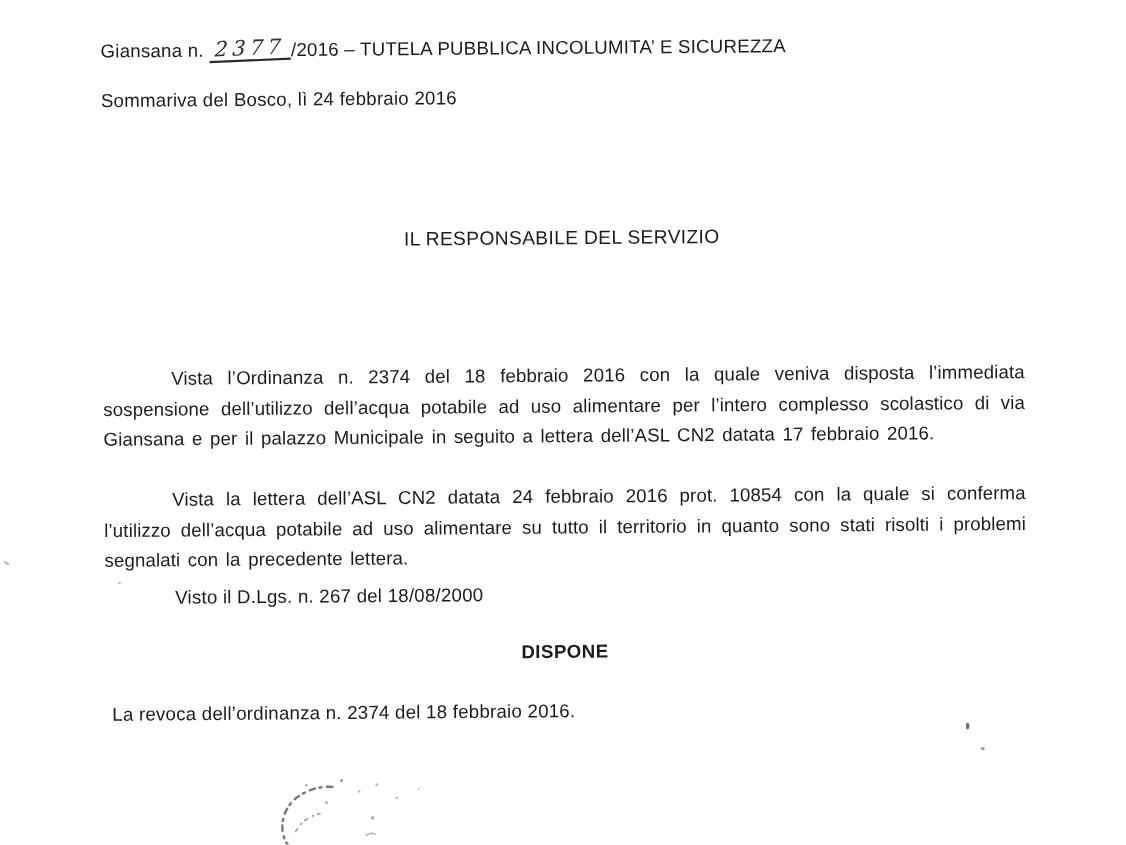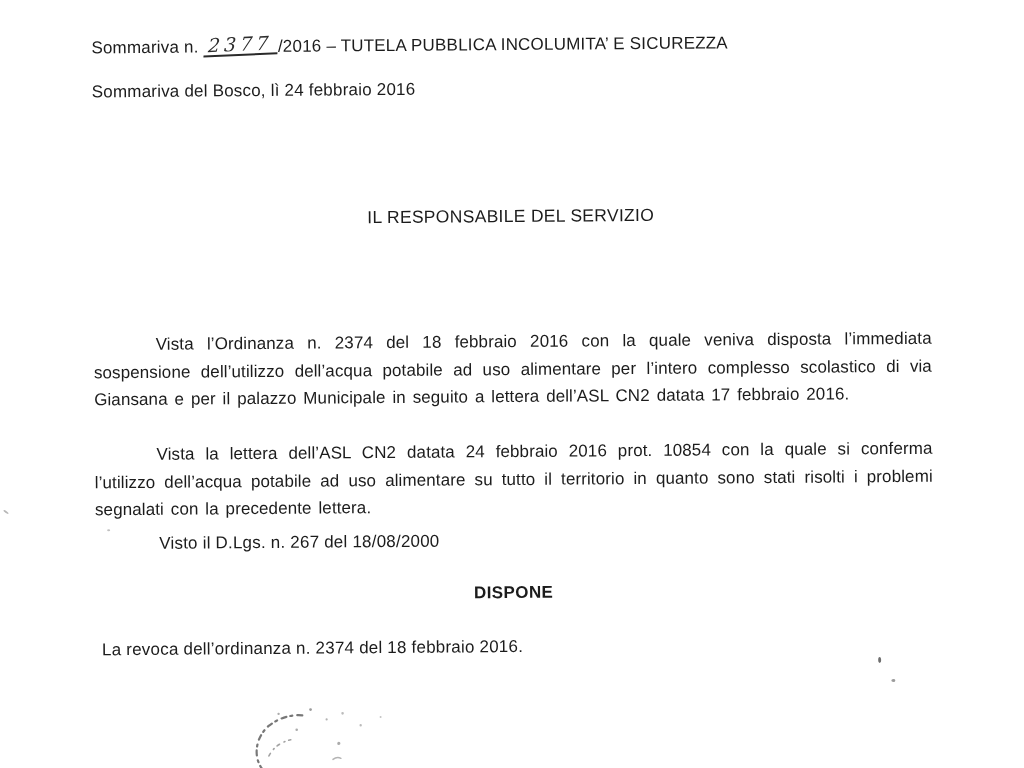--- a/index.html
+++ b/index.html
@@ -115,21 +115,21 @@
   .artifact-c { left: 2px;  top: 507px; width: 6px; height: 2px; opacity: 0.4; transform: rotate(35deg); }
   .artifact-d { left: 106px; top: 526px; width: 3px; height: 2px; opacity: 0.35; }
 </style>
 </head>
 <body>
 
 <div class="page">
   <div class="scan-content">
 
     <div class="header-line">
-      <span>Sommariva n.</span>
+      <span>Giansana n.</span>
       <span class="handwritten-number">2377</span><span>/2016 – TUTELA PUBBLICA INCOLUMITA’ E SICUREZZA</span>
     </div>
 
     <div class="dateline">Sommariva del Bosco, lì 24 febbraio 2016</div>
 
     <div class="role-title">IL RESPONSABILE DEL SERVIZIO</div>
 
     <p class="body-paragraph para-1">Vista l’Ordinanza n. 2374 del 18 febbraio 2016 con la quale veniva disposta l’immediata sospensione dell’utilizzo dell’acqua potabile ad uso alimentare per l’intero complesso scolastico di via Giansana e per il palazzo Municipale in seguito a lettera dell’ASL CN2 datata 17 febbraio 2016.</p>
 
     <p class="body-paragraph para-2">Vista la lettera dell’ASL CN2 datata 24 febbraio 2016 prot. 10854 con la quale si conferma l’utilizzo dell’acqua potabile ad uso alimentare su tutto il territorio in quanto sono stati risolti i problemi segnalati con la precedente lettera.</p>

